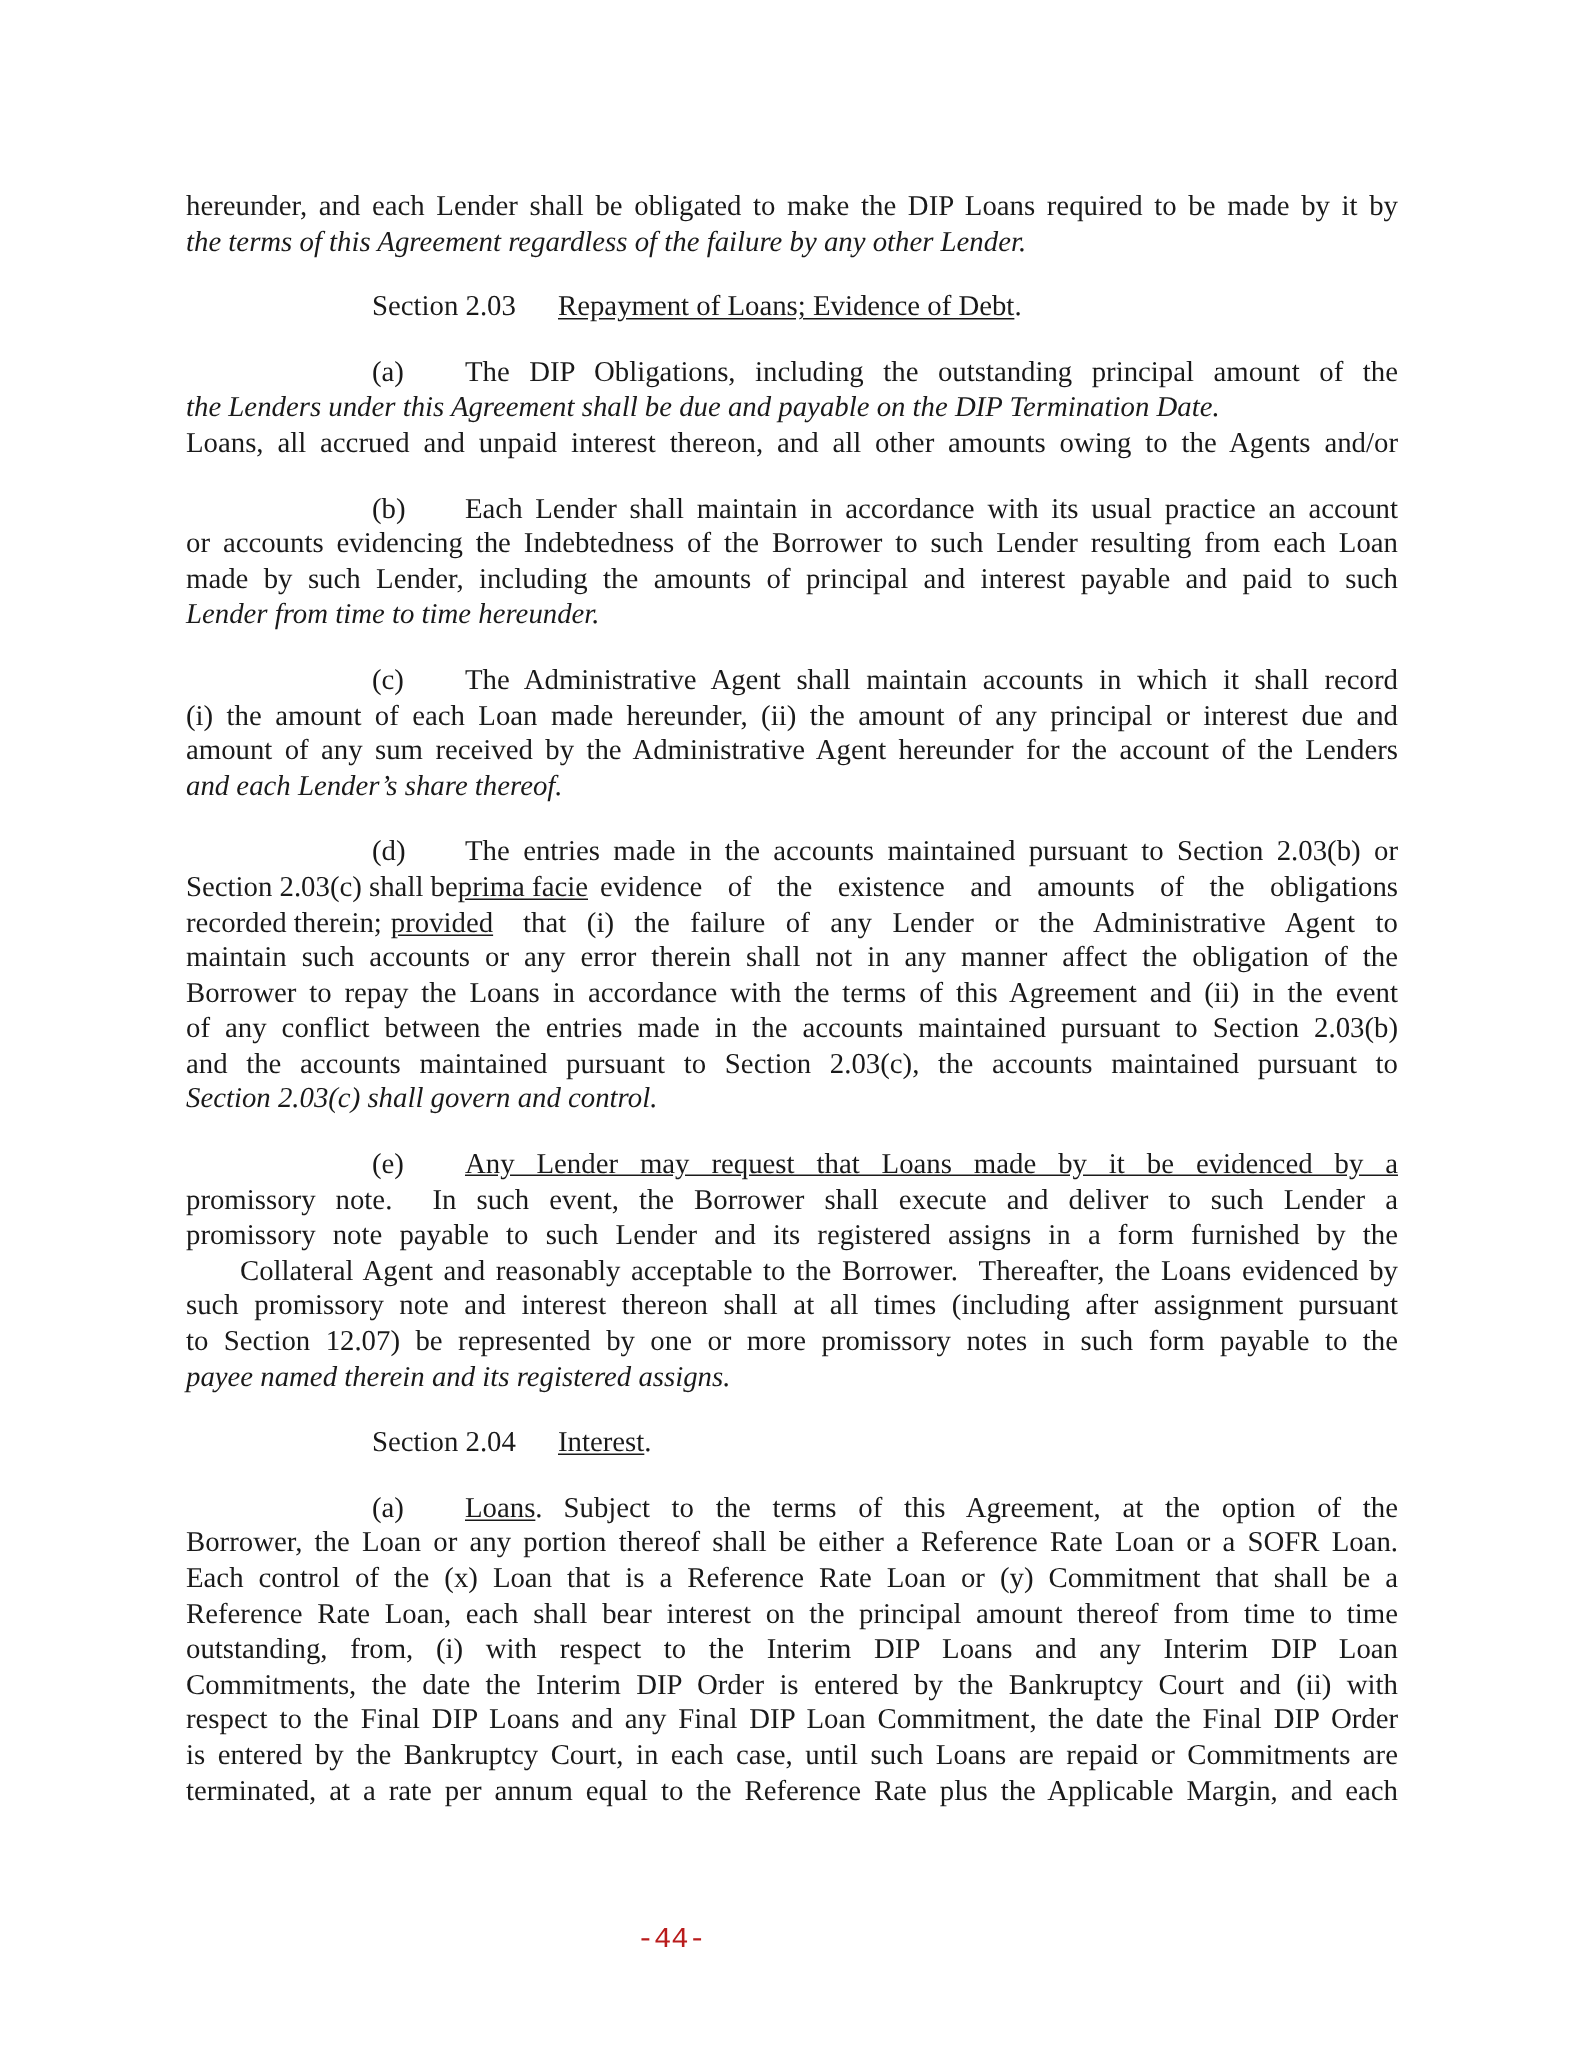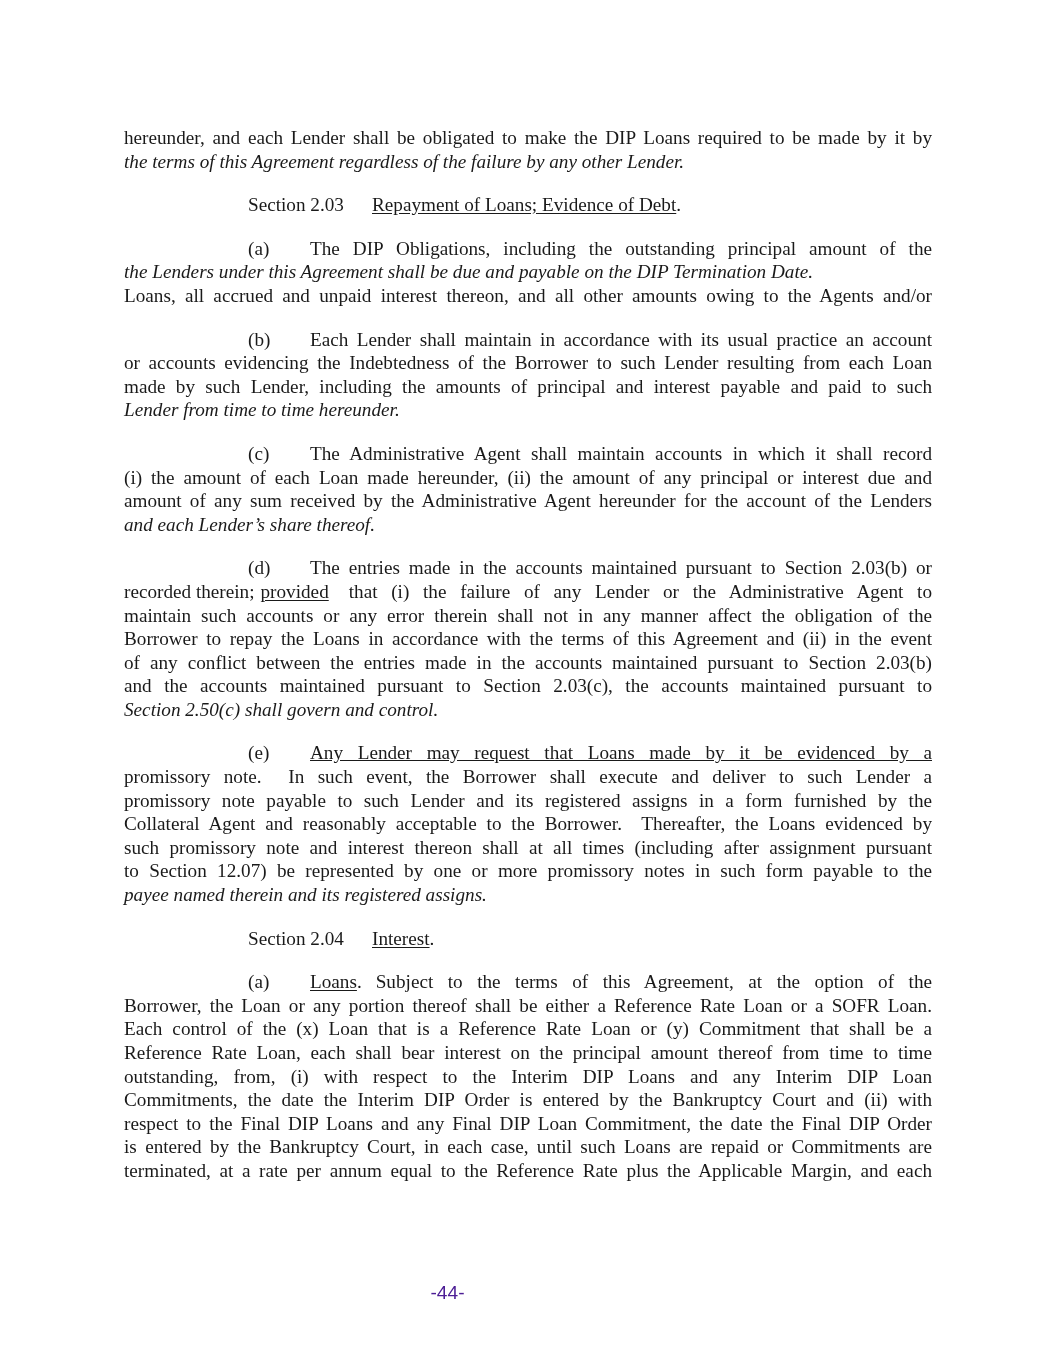--- a/index.html
+++ b/index.html
@@ -52,23 +52,23 @@
       display: inline-block;
       width: 62px;
       margin-left: 124px;
     }
     .page-number {
       position: absolute;
       top: 1282px;
       left: 0;
       width: 895px;
       text-align: center;
-      font-family: Liberation Sans, sans-serif;
+      font-family: Liberation Mono, monospace;
       font-size: 19.2px;
-      color: #4c1d95;
+      color: #b91c1c;
     }
     .first-line {
       display: flex;
       justify-content: space-between;
       white-space: nowrap;
     }
   </style>
 </head>
 <body>
 
@@ -111,39 +111,44 @@
     <span class="line">amount of any sum received by the Administrative Agent hereunder for the account of the Lenders</span>
     <span class="line last">and each Lender’s share thereof.</span>
   </div>
 
   <div class="block">
     <div class="first-line">
       <span><span class="para-label">(d)</span></span>
       <span class="line" style="flex:1;">The entries made in the accounts maintained pursuant to Section 2.03(b) or</span>
     </div>
     <div class="first-line">
+      <span>Section 2.03(c) shall be</span>
+      <span class="u">prima facie</span>
+      <span class="line" style="flex:1; margin-left:8px;">evidence of the existence and amounts of the obligations</span>
+    </div>
+    <div class="first-line">
       <span>recorded therein;</span>
       <span class="u" style="margin-left:6px;">provided</span>
       <span class="line" style="flex:1; margin-left:20px;">that (i) the failure of any Lender or the Administrative Agent to</span>
     </div>
     <span class="line">maintain such accounts or any error therein shall not in any manner affect the obligation of the</span>
     <span class="line">Borrower to repay the Loans in accordance with the terms of this Agreement and (ii) in the event</span>
     <span class="line">of any conflict between the entries made in the accounts maintained pursuant to Section 2.03(b)</span>
     <span class="line">and the accounts maintained pursuant to Section 2.03(c), the accounts maintained pursuant to</span>
-    <span class="line last">Section 2.50(c) shall govern and control.</span>
+    <span class="line last">Section 2.03(c) shall govern and control.</span>
   </div>
 
   <div class="block">
     <div class="first-line">
       <span><span class="para-label">(e)</span></span>
       <span class="line" style="flex:1;text-decoration:underline;">Any Lender may request that Loans made by it be evidenced by a</span>
     </div>
     <span class="line" style="white-space:pre;">promissory note.  In such event, the Borrower shall execute and deliver to such Lender a</span>
     <span class="line">promissory note payable to such Lender and its registered assigns in a form furnished by the</span>
-    <span class="line" style="white-space:pre;">Collateral Agent and reasonably acceptable to the Borrower.  Thereafter, the Loans evidenced by</span>
+    <span class="line" style="white-space:pre;margin-left:36px;">Collateral Agent and reasonably acceptable to the Borrower.  Thereafter, the Loans evidenced by</span>
     <span class="line">such promissory note and interest thereon shall at all times (including after assignment pursuant</span>
     <span class="line">to Section 12.07) be represented by one or more promissory notes in such form payable to the</span>
     <span class="line last">payee named therein and its registered assigns.</span>
   </div>
 
   <div class="heading">
     <span class="num">Section 2.04</span><span class="u">Interest</span><span>.</span>
   </div>
 
   <div>

